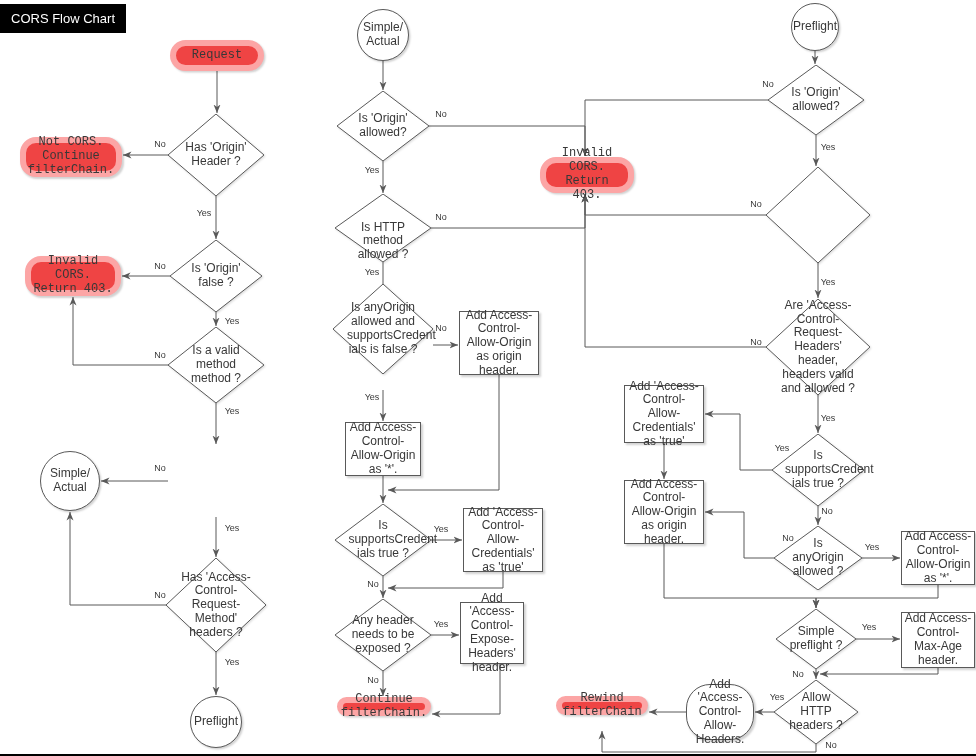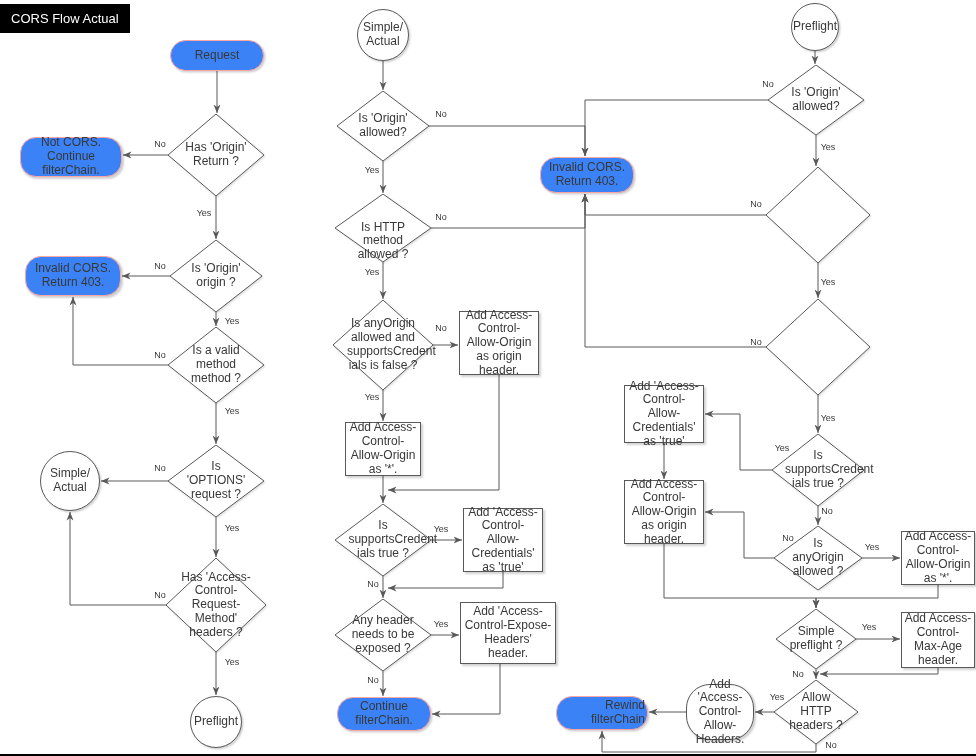--- a/index.html
+++ b/index.html
@@ -10,37 +10,37 @@
   }
   #title-bar{
     position:absolute;left:0;top:4px;z-index:6;
     background:#000;color:#fff;font-size:13px;padding:7px 11px;
   }
   .connectors{position:absolute;left:0;top:0;z-index:1;}
   .node{
     position:absolute;z-index:2;display:flex;align-items:center;justify-content:center;
     text-align:center;font-size:12px;line-height:1.15;color:#383838;box-sizing:border-box;
   }
-  .node.terminator{background:#3b82f6;border:1px solid #fca5a5;border-radius:16px;box-shadow:1.5px 1.5px 2px rgba(0,0,0,0.18);}
+  .node.terminator{background:#ef4444;border:6px solid #fca5a5;border-radius:16px;box-shadow:1.5px 1.5px 2px rgba(0,0,0,0.18);font-family:Liberation Mono, monospace;}
   .node.process{background:#fff;border:1px solid #595959;box-shadow:1.5px 1.5px 2px rgba(0,0,0,0.18);}
   .node.circle{background:#fff;border:1px solid #595959;border-radius:50%;box-shadow:1.5px 1.5px 2px rgba(0,0,0,0.18);}
   .node.decision{background:transparent;border:none;}
   .diamond-svg{position:absolute;left:0;top:0;width:100%;height:100%;filter:drop-shadow(1.5px 1.5px 1px rgba(0,0,0,0.15));}
   .node-text{position:relative;z-index:1;padding:0 2px;}
   .node.decision .node-text{width:72%;}
   .edge-label{
     position:absolute;z-index:3;transform:translate(-50%,-50%);
     font-size:9px;color:#383838;white-space:nowrap;
   }
 </style>
 </head>
 <body>
 
 <div id="stage">
-  <div id="title-bar">CORS Flow Actual</div>
+  <div id="title-bar">CORS Flow Chart</div>
 <svg width="976" height="756" class="connectors">
       <defs>
         <marker id="arrow" markerWidth="10" markerHeight="8" refX="8.5" refY="4" orient="auto" markerUnits="userSpaceOnUse">
           <path d="M0,0.5 L8.5,4 L0,7.5 L2.4,4 Z" fill="#595959"></path>
         </marker>
       </defs>
       <polyline points="217,71 217,113" fill="none" stroke="#595959" stroke-width="1" marker-end="url(#arrow)"></polyline>
       <polyline points="168,155 123,155" fill="none" stroke="#595959" stroke-width="1" marker-end="url(#arrow)"></polyline>
       <polyline points="216,196 216,239" fill="none" stroke="#595959" stroke-width="1" marker-end="url(#arrow)"></polyline>
       <polyline points="170,276 122,276" fill="none" stroke="#595959" stroke-width="1" marker-end="url(#arrow)"></polyline>
@@ -87,46 +87,40 @@
       <polyline points="686,712 649,712" fill="none" stroke="#595959" stroke-width="1" marker-end="url(#arrow)"></polyline>
       <polyline points="816,744 816,752 602,752 602,731" fill="none" stroke="#595959" stroke-width="1" marker-end="url(#arrow)"></polyline>
     </svg>
     <div class="node terminator" style="left: 170px; top: 40px; width: 94px; height: 31px;">
       <span class="node-text">Request</span>
     </div>
     <div class="node decision" style="left: 168px; top: 114px; width: 96px; height: 82px;">
       <svg viewBox="0 0 100 100" preserveAspectRatio="none" class="diamond-svg">
         <polygon points="50,0 100,50 50,100 0,50" fill="#ffffff" stroke="#595959" vector-effect="non-scaling-stroke"></polygon>
       </svg>
-      <span class="node-text">Has 'Origin' Return ?</span>
+      <span class="node-text">Has 'Origin' Header ?</span>
     </div>
     <div class="node terminator" style="left: 20px; top: 137px; width: 102px; height: 40px;">
       <span class="node-text">Not CORS. Continue filterChain.</span>
     </div>
     <div class="node decision" style="left: 170px; top: 240px; width: 92px; height: 72px;">
       <svg viewBox="0 0 100 100" preserveAspectRatio="none" class="diamond-svg">
         <polygon points="50,0 100,50 50,100 0,50" fill="#ffffff" stroke="#595959" vector-effect="non-scaling-stroke"></polygon>
       </svg>
-      <span class="node-text">Is 'Origin' origin ?</span>
+      <span class="node-text">Is 'Origin' false ?</span>
     </div>
     <div class="node terminator" style="left: 25px; top: 256px; width: 96px; height: 40px;">
       <span class="node-text">Invalid CORS. Return 403.</span>
     </div>
     <div class="node decision" style="left: 168px; top: 327px; width: 96px; height: 76px;">
       <svg viewBox="0 0 100 100" preserveAspectRatio="none" class="diamond-svg">
         <polygon points="50,0 100,50 50,100 0,50" fill="#ffffff" stroke="#595959" vector-effect="non-scaling-stroke"></polygon>
       </svg>
       <span class="node-text">Is a valid method method ?</span>
     </div>
-    <div class="node decision" style="left: 168px; top: 445px; width: 96px; height: 72px;">
-      <svg viewBox="0 0 100 100" preserveAspectRatio="none" class="diamond-svg">
-        <polygon points="50,0 100,50 50,100 0,50" fill="#ffffff" stroke="#595959" vector-effect="non-scaling-stroke"></polygon>
-      </svg>
-      <span class="node-text">Is 'OPTIONS' request ?</span>
-    </div>
     <div class="node circle" style="left: 40px; top: 451px; width: 60px; height: 60px;">
       <span class="node-text">Simple/ Actual</span>
     </div>
     <div class="node decision" style="left: 166px; top: 558px; width: 100px; height: 94px;">
       <svg viewBox="0 0 100 100" preserveAspectRatio="none" class="diamond-svg">
         <polygon points="50,0 100,50 50,100 0,50" fill="#ffffff" stroke="#595959" vector-effect="non-scaling-stroke"></polygon>
       </svg>
       <span class="node-text">Has 'Access-Control-Request-Method' headers ?</span>
     </div>
     <div class="node circle" style="left: 190px; top: 696px; width: 52px; height: 52px;">
@@ -143,21 +137,21 @@
     </div>
     <div class="node terminator" style="left: 540px; top: 157px; width: 94px; height: 36px;">
       <span class="node-text">Invalid CORS. Return 403.</span>
     </div>
     <div class="node decision" style="left: 335px; top: 194px; width: 96px; height: 68px; align-items: flex-end;">
       <svg viewBox="0 0 100 100" preserveAspectRatio="none" class="diamond-svg">
         <polygon points="50,0 100,50 50,100 0,50" fill="#ffffff" stroke="#595959" vector-effect="non-scaling-stroke"></polygon>
       </svg>
       <span class="node-text">Is HTTP method allowed ?</span>
     </div>
-    <div class="node decision" style="left: 333px; top: 300px; width: 100px; height: 90px;">
+    <div class="node decision" style="left: 333px; top: 284px; width: 100px; height: 90px;">
       <svg viewBox="0 0 100 100" preserveAspectRatio="none" class="diamond-svg">
         <polygon points="50,0 100,50 50,100 0,50" fill="#ffffff" stroke="#595959" vector-effect="non-scaling-stroke"></polygon>
       </svg>
       <span class="node-text">Is anyOrigin allowed and supportsCredent ials is false ?</span>
     </div>
     <div class="node process" style="left: 459px; top: 311px; width: 80px; height: 64px;">
       <span class="node-text">Add Access-Control-Allow-Origin as origin header.</span>
     </div>
     <div class="node process" style="left: 345px; top: 422px; width: 76px; height: 54px;">
       <span class="node-text">Add Access-Control-Allow-Origin as '*'.</span>
@@ -170,44 +164,45 @@
     </div>
     <div class="node process" style="left: 463px; top: 508px; width: 80px; height: 64px;">
       <span class="node-text">Add 'Access-Control-Allow-Credentials' as 'true'</span>
     </div>
     <div class="node decision" style="left: 335px; top: 599px; width: 96px; height: 72px;">
       <svg viewBox="0 0 100 100" preserveAspectRatio="none" class="diamond-svg">
         <polygon points="50,0 100,50 50,100 0,50" fill="#ffffff" stroke="#595959" vector-effect="non-scaling-stroke"></polygon>
       </svg>
       <span class="node-text">Any header needs to be exposed ?</span>
     </div>
-    <div class="node process" style="left: 460px; top: 602px; width: 96px; height: 62px;">
+    <div class="node process" style="left: 460px; top: 602px; width: 64px; height: 62px;">
       <span class="node-text">Add 'Access-Control-Expose-Headers' header.</span>
     </div>
-    <div class="node terminator" style="left: 337px; top: 697px; width: 94px; height: 34px;">
+    <div class="node terminator" style="left: 337px; top: 697px; width: 94px; height: 19px;">
       <span class="node-text">Continue filterChain.</span>
     </div>
     <div class="node circle" style="left: 791px; top: 3px; width: 48px; height: 48px;">
       <span class="node-text">Preflight</span>
     </div>
     <div class="node decision" style="left: 768px; top: 65px; width: 96px; height: 70px;">
       <svg viewBox="0 0 100 100" preserveAspectRatio="none" class="diamond-svg">
         <polygon points="50,0 100,50 50,100 0,50" fill="#ffffff" stroke="#595959" vector-effect="non-scaling-stroke"></polygon>
       </svg>
       <span class="node-text">Is 'Origin' allowed?</span>
     </div>
     <div class="node decision" style="left: 766px; top: 167px; width: 104px; height: 96px;">
       <svg viewBox="0 0 100 100" preserveAspectRatio="none" class="diamond-svg">
         <polygon points="50,0 100,50 50,100 0,50" fill="#ffffff" stroke="#595959" vector-effect="non-scaling-stroke"></polygon>
       </svg>
     </div>
     <div class="node decision" style="left: 766px; top: 299px; width: 104px; height: 96px;">
       <svg viewBox="0 0 100 100" preserveAspectRatio="none" class="diamond-svg">
         <polygon points="50,0 100,50 50,100 0,50" fill="#ffffff" stroke="#595959" vector-effect="non-scaling-stroke"></polygon>
       </svg>
+      <span class="node-text">Are 'Access-Control-Request-Headers' header, headers valid and allowed ?</span>
     </div>
     <div class="node decision" style="left: 772px; top: 434px; width: 92px; height: 72px;">
       <svg viewBox="0 0 100 100" preserveAspectRatio="none" class="diamond-svg">
         <polygon points="50,0 100,50 50,100 0,50" fill="#ffffff" stroke="#595959" vector-effect="non-scaling-stroke"></polygon>
       </svg>
       <span class="node-text">Is supportsCredent ials true ?</span>
     </div>
     <div class="node process" style="left: 624px; top: 385px; width: 80px; height: 58px;">
       <span class="node-text">Add 'Access-Control-Allow-Credentials' as 'true'</span>
     </div>
@@ -234,21 +229,21 @@
     </div>
     <div class="node decision" style="left: 774px; top: 680px; width: 84px; height: 64px;">
       <svg viewBox="0 0 100 100" preserveAspectRatio="none" class="diamond-svg">
         <polygon points="50,0 100,50 50,100 0,50" fill="#ffffff" stroke="#595959" vector-effect="non-scaling-stroke"></polygon>
       </svg>
       <span class="node-text">Allow HTTP headers ?</span>
     </div>
     <div class="node process" style="left: 686px; top: 684px; width: 68px; height: 56px; border-radius: 24px;">
       <span class="node-text">Add 'Access-Control-Allow-Headers.</span>
     </div>
-    <div class="node terminator" style="left: 556px; top: 696px; width: 92px; height: 34px; text-align: right;">
+    <div class="node terminator" style="left: 556px; top: 696px; width: 92px; height: 19px;">
       <span class="node-text">Rewind filterChain</span>
     </div>
     <span class="edge-label" style="left: 160px; top: 144px;">No</span>
     <span class="edge-label" style="left: 204px; top: 213px;">Yes</span>
     <span class="edge-label" style="left: 160px; top: 266px;">No</span>
     <span class="edge-label" style="left: 232px; top: 321px;">Yes</span>
     <span class="edge-label" style="left: 160px; top: 355px;">No</span>
     <span class="edge-label" style="left: 232px; top: 411px;">Yes</span>
     <span class="edge-label" style="left: 160px; top: 468px;">No</span>
     <span class="edge-label" style="left: 232px; top: 528px;">Yes</span>

